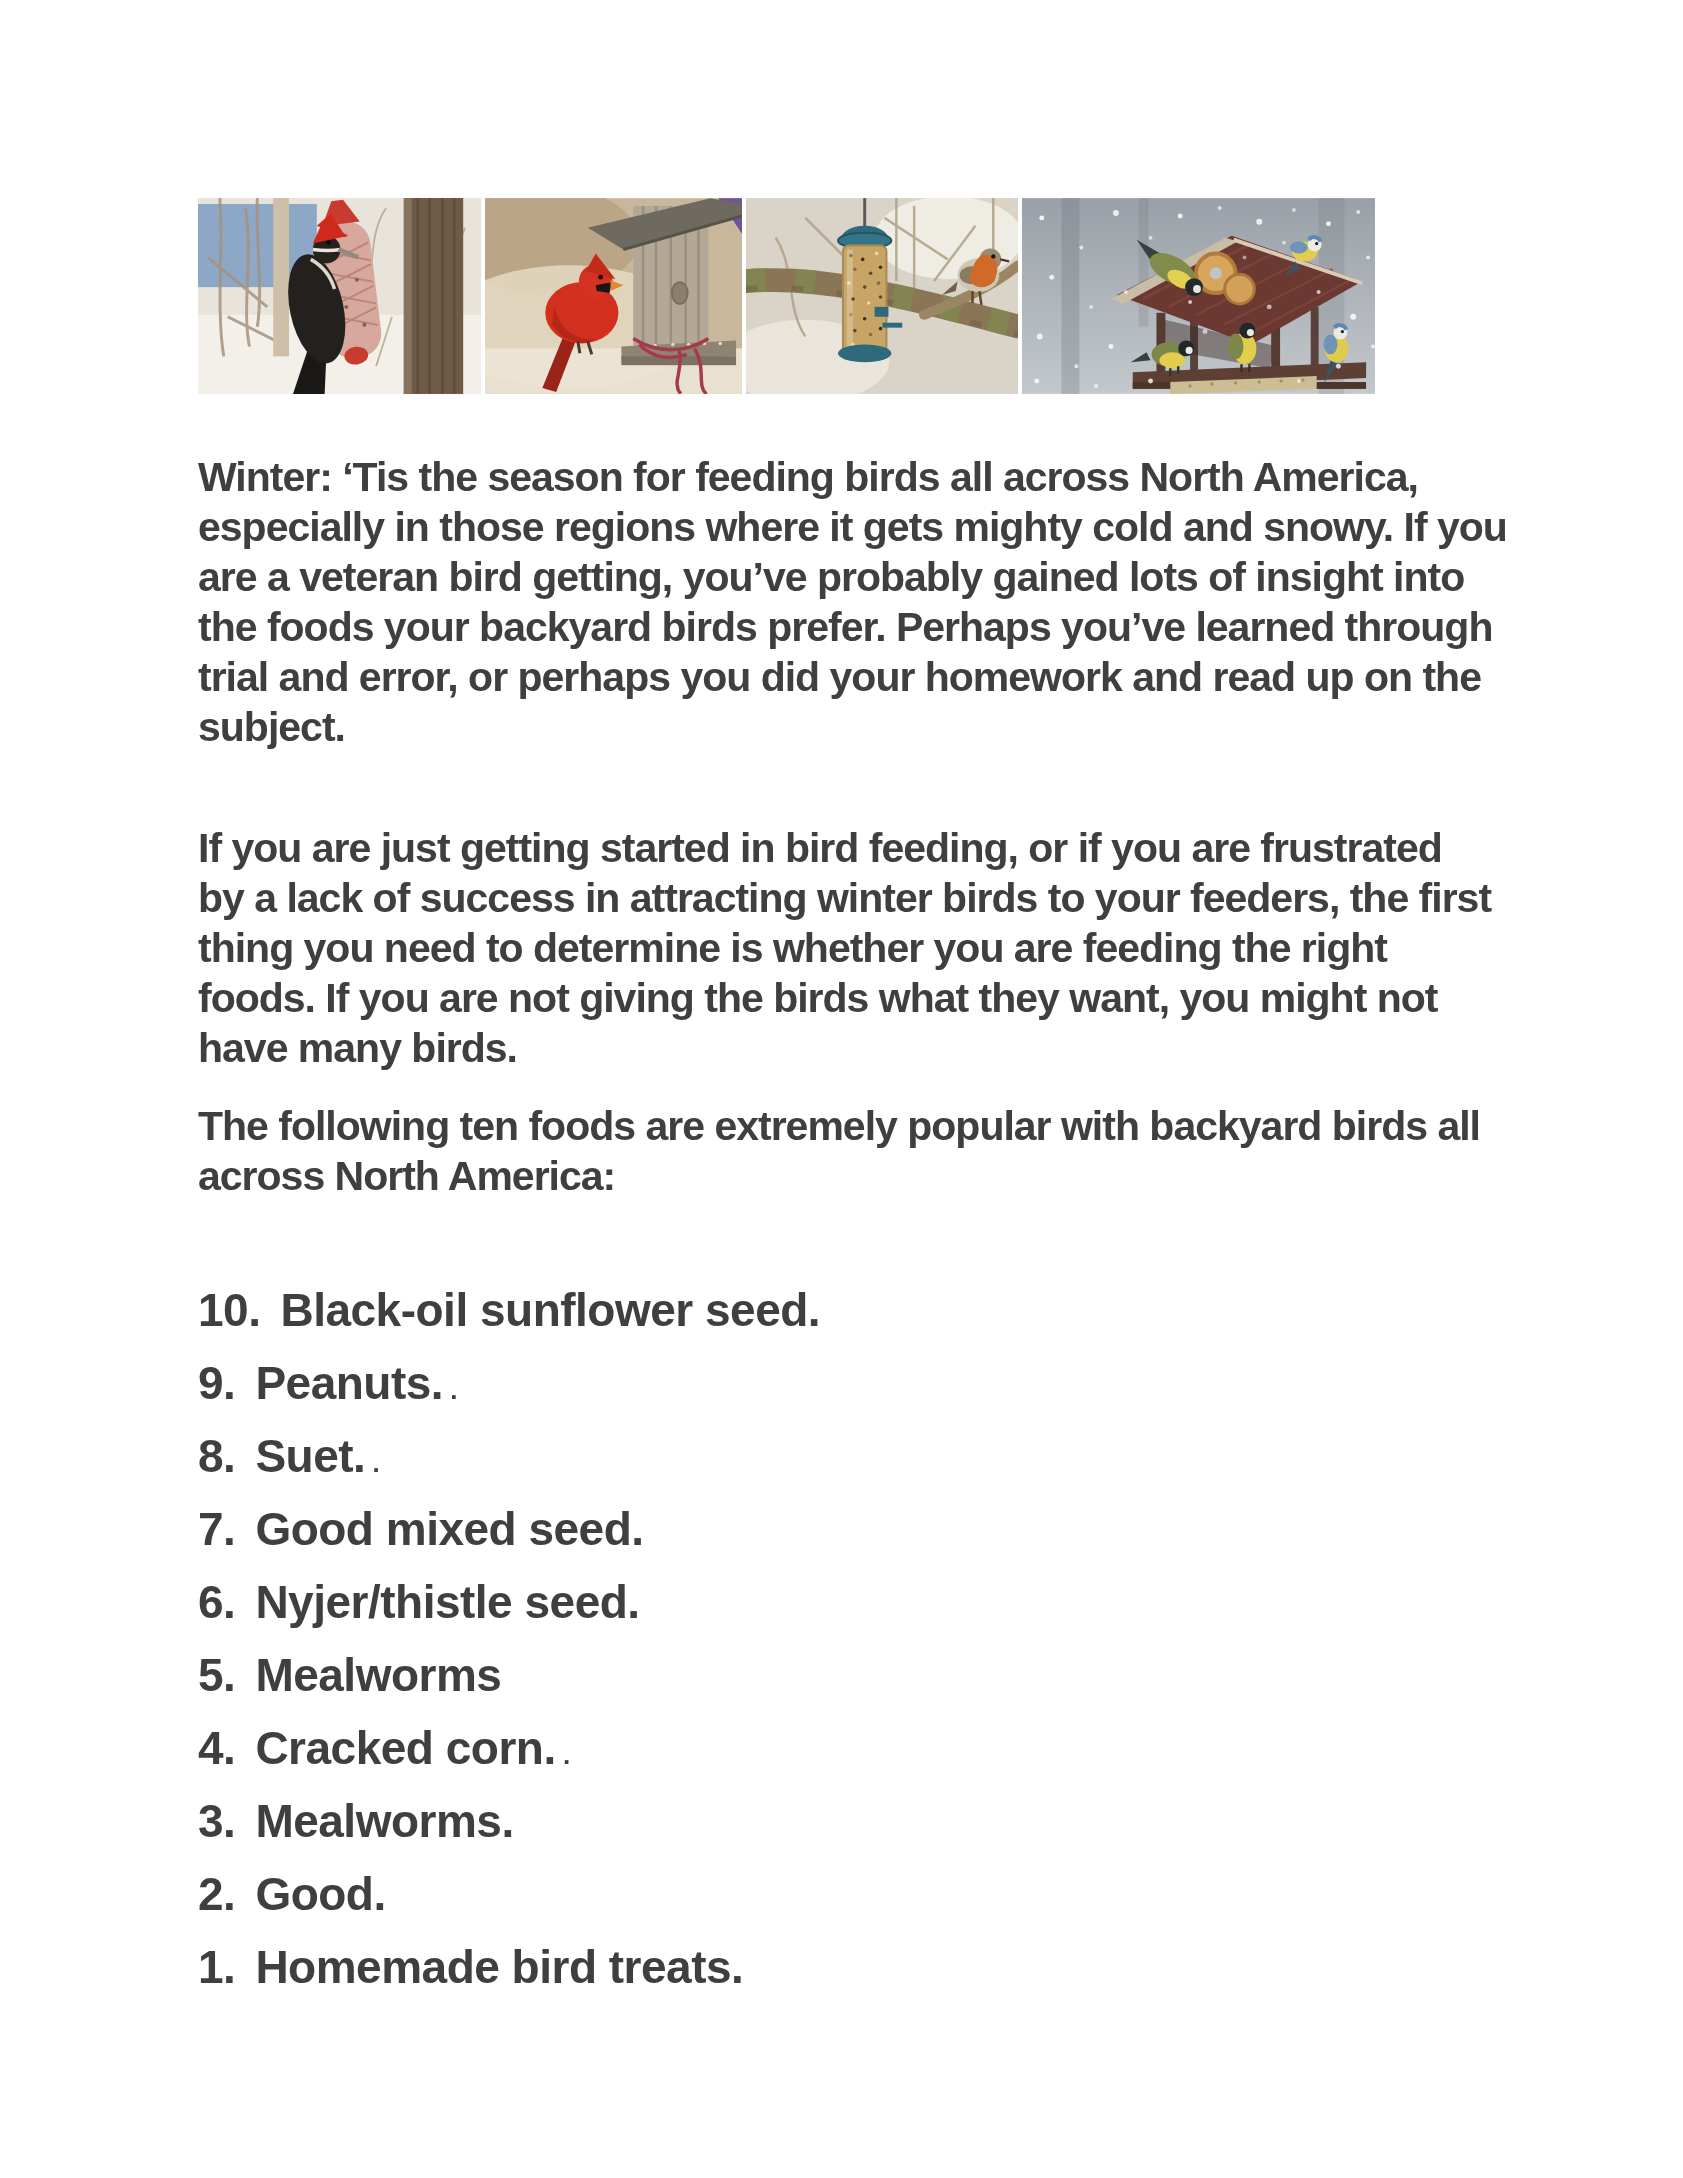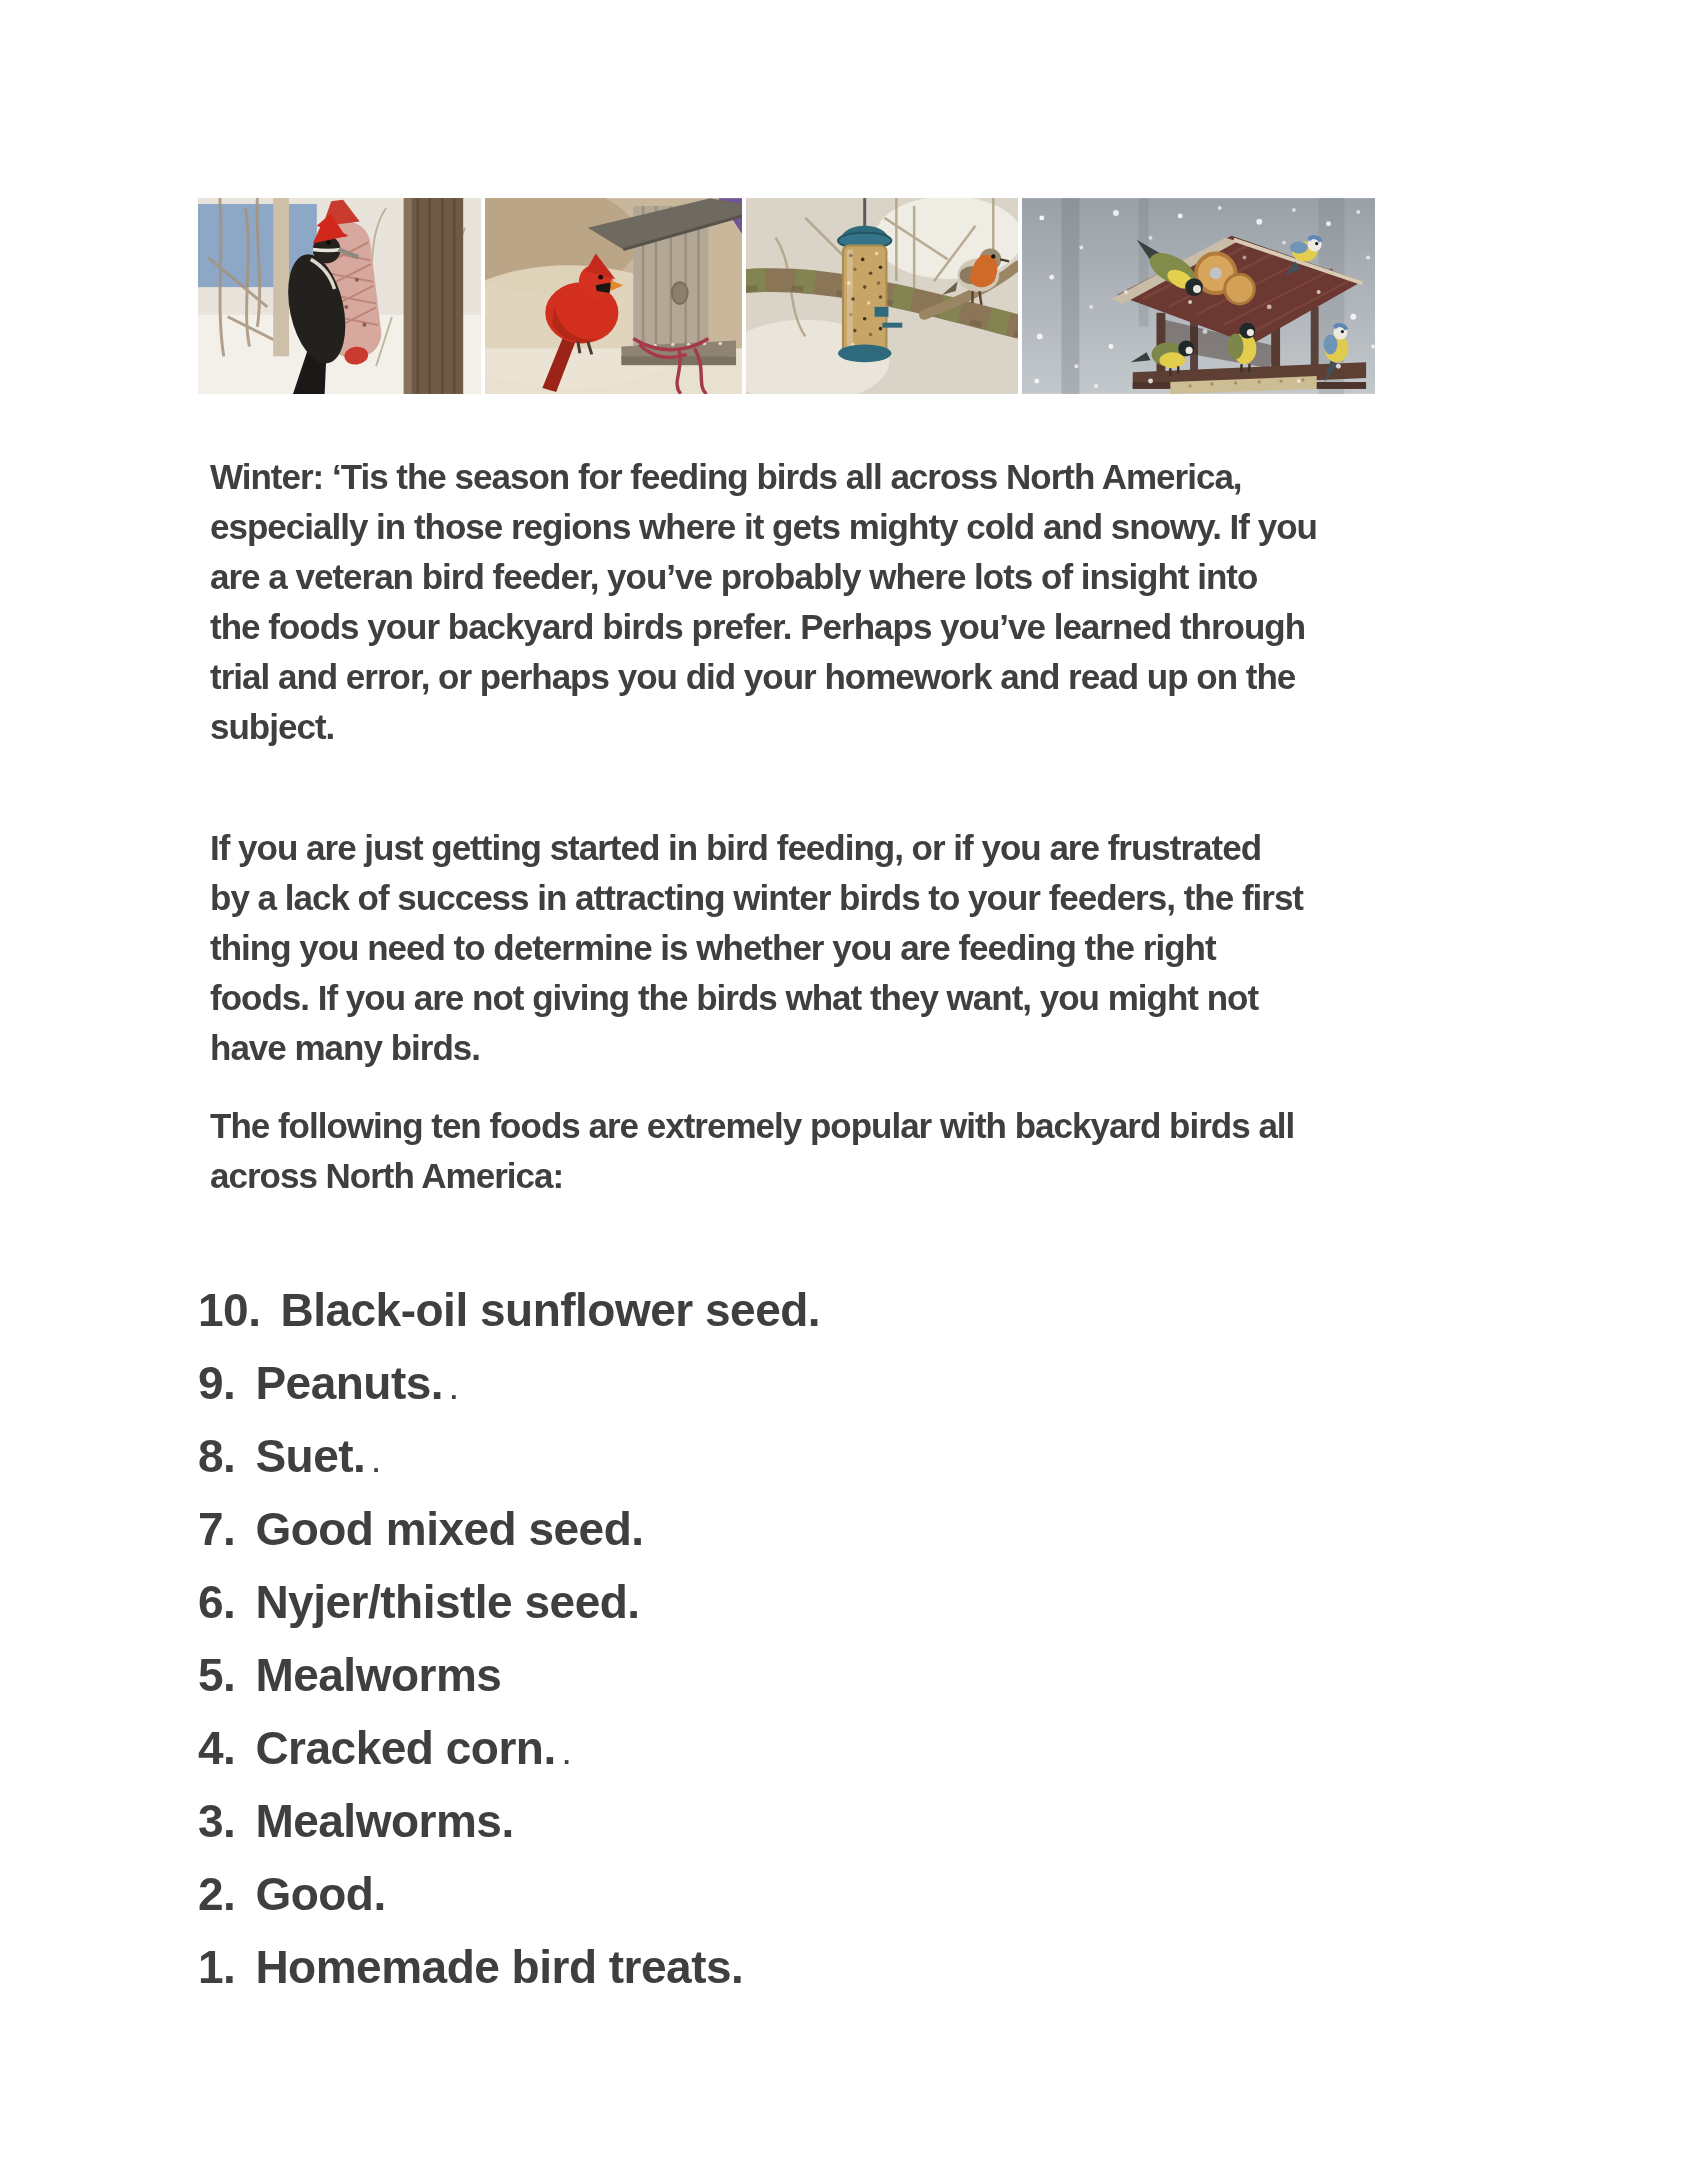--- a/index.html
+++ b/index.html
@@ -11,22 +11,22 @@
     font-weight:bold;
     color:#3f3f3f;
     overflow:hidden;
   }
   .banner {
     position:absolute; left:198px; top:198px;
     display:flex; gap:4px;
   }
   .banner svg { display:block; height:196px; }
   .para {
-    position:absolute; left:210px;
-    font-size:35px; line-height:50px; letter-spacing:-1px;
+    position:absolute; left:198px;
+    font-size:41px; line-height:50px; letter-spacing:-1px;
   }
   .para .line { white-space:nowrap; }
   .p1 { top:452px; }
   .p2 { top:799px;margin-top:24px; }
   .p3 { top:1101px; }
   .food-list {
     position:absolute; left:198px; top:1277px;
     font-size:46px; line-height:66px; letter-spacing:-0.5px;
   }
   .food-list .item { white-space:nowrap; }
@@ -324,21 +324,21 @@
         <circle cx="185" cy="135" r="2.5" opacity="0.6"></circle>
           <circle cx="355" cy="150" r="2" opacity="0.7"></circle>
           <circle cx="265" cy="45" r="2" opacity="0.6"></circle>
       </g>
     </svg>
   </div>
 
   <div class="para p1">
     <div class="line">Winter: ‘Tis the season for feeding birds all across North America,</div>
     <div class="line">especially in those regions where it gets mighty cold and snowy. If you</div>
-    <div class="line">are a veteran bird feeder, you’ve probably where lots of insight into</div>
+    <div class="line">are a veteran bird getting, you’ve probably gained lots of insight into</div>
     <div class="line">the foods your backyard birds prefer. Perhaps you’ve learned through</div>
     <div class="line">trial and error, or perhaps you did your homework and read up on the</div>
     <div class="line">subject.</div>
   </div>
 
   <div class="para p2">
     <div class="line">If you are just getting started in bird feeding, or if you are frustrated</div>
     <div class="line">by a lack of success in attracting winter birds to your feeders, the first</div>
     <div class="line">thing you need to determine is whether you are feeding the right</div>
     <div class="line">foods. If you are not giving the birds what they want, you might not</div>

